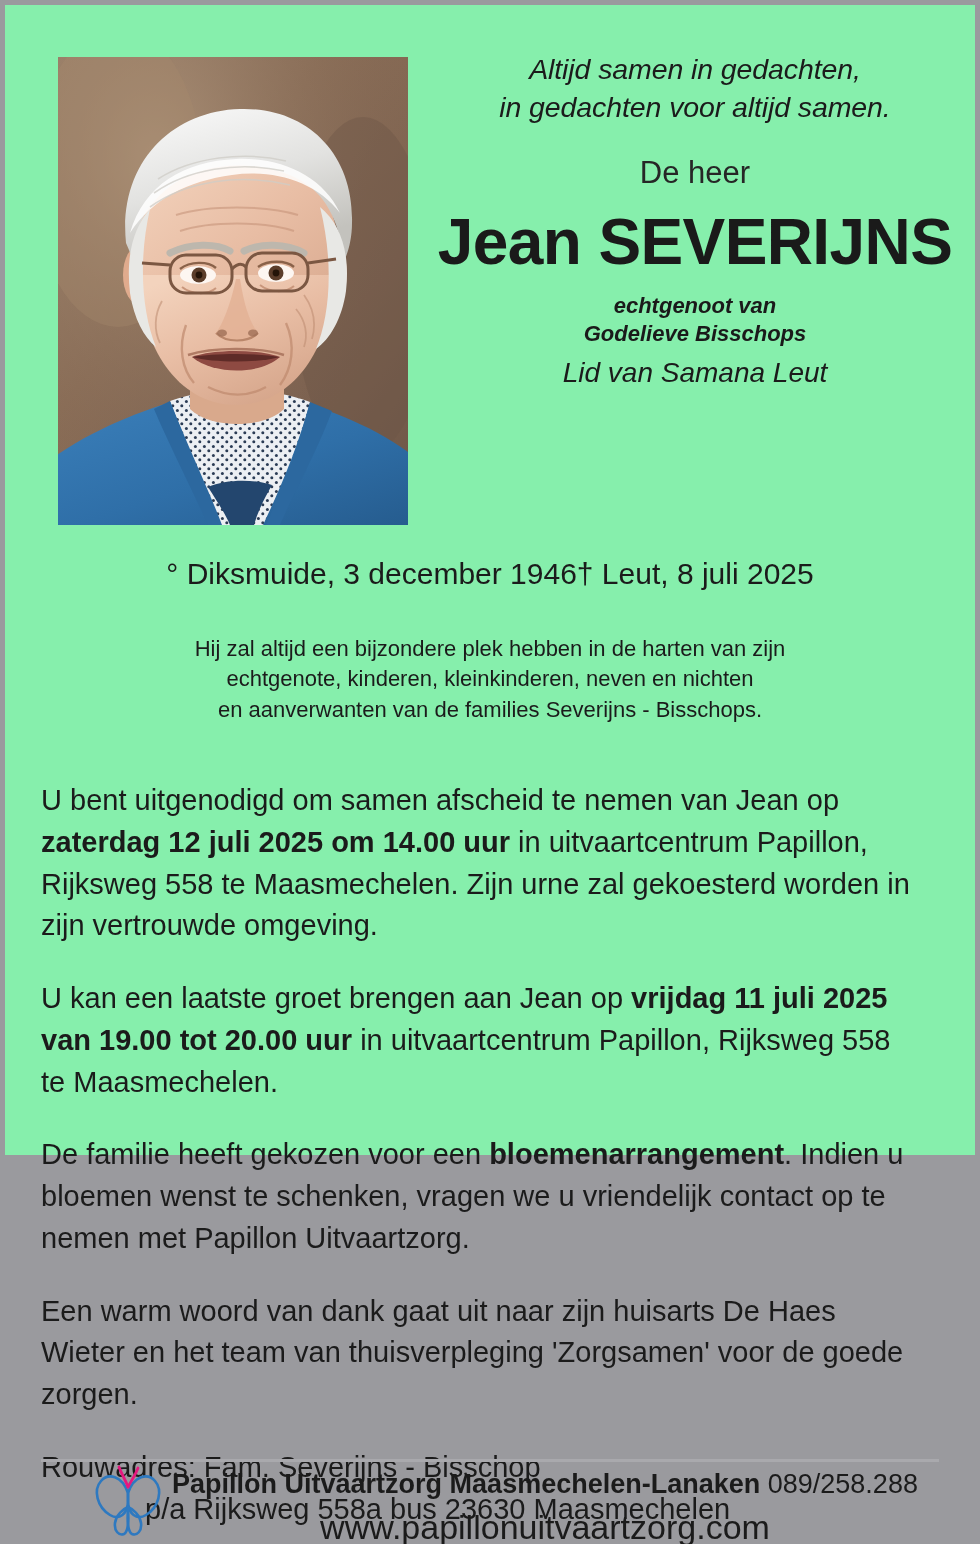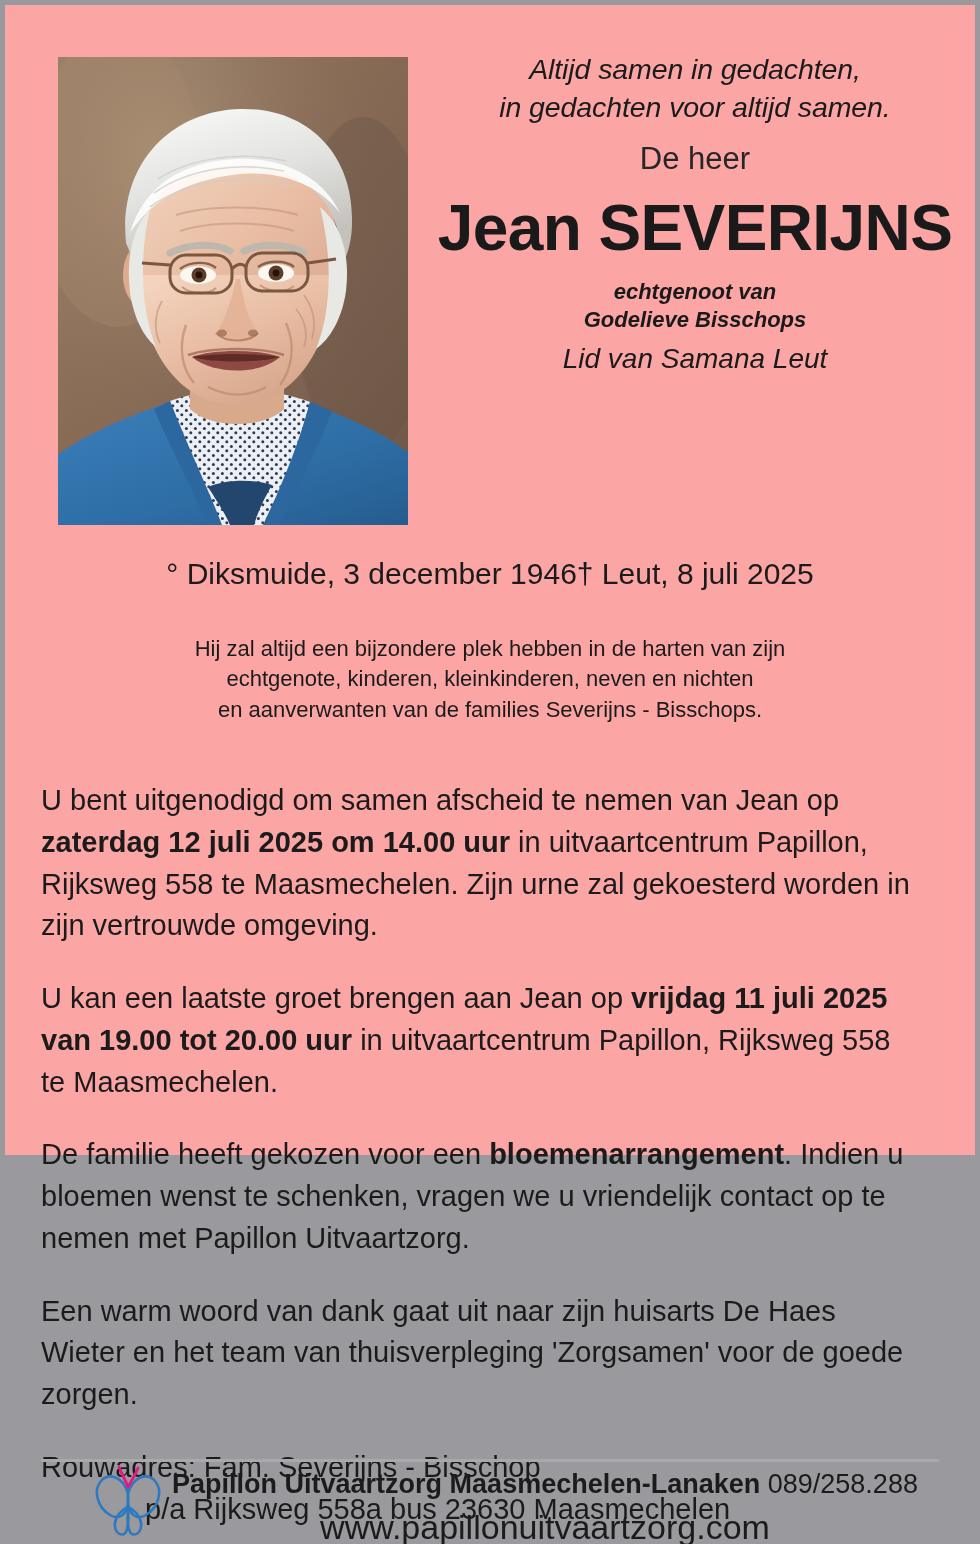--- a/index.html
+++ b/index.html
@@ -16,21 +16,21 @@
     color: #1b1b1b;
   }
 
   
   .card {
     position: absolute;
     left: 5px;
     top: 5px;
     width: 970px;
     height: 1150px;
-    background: #fca5a5;
+    background: #86efac;
     box-sizing: border-box;
   }
 
   
   .top-area {
     position: absolute;
     left: 0; top: 0;
     width: 970px;
     height: 520px;
   }
@@ -55,21 +55,21 @@
   }
 
   .quote {
     font-style: italic;
     font-size: 28.5px;
     line-height: 1.33;
     color: #1b1b1b;
     letter-spacing: -0.1px;
   }
   .deheer {
-    margin-top: 13px;
+    margin-top: 27px;
     font-size: 31px;
     line-height: 1.2;
     color: #262626;
   }
   .fullname {
     margin-top: 18px;
     font-size: 64px;
     font-weight: bold;
     letter-spacing: -0.6px;
     color: #1a1a1a;

